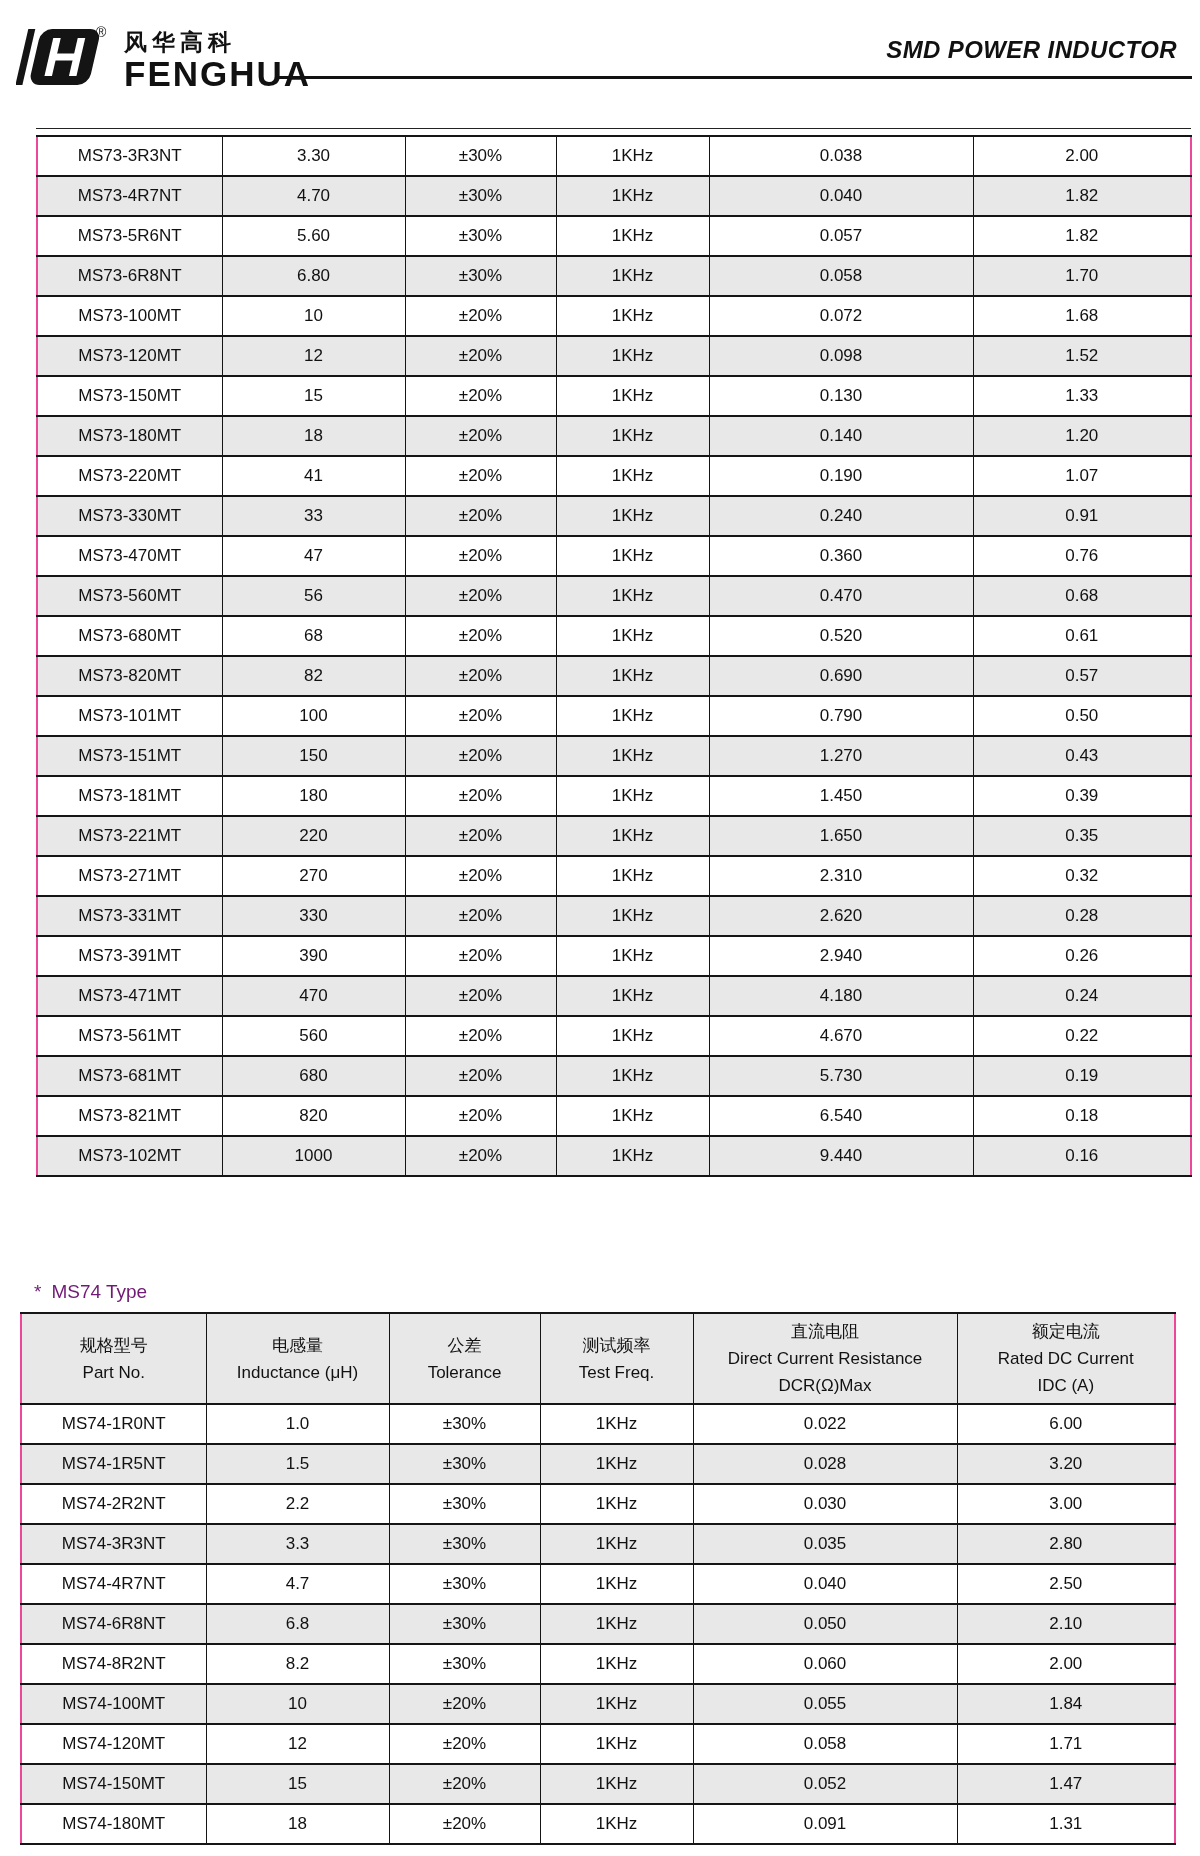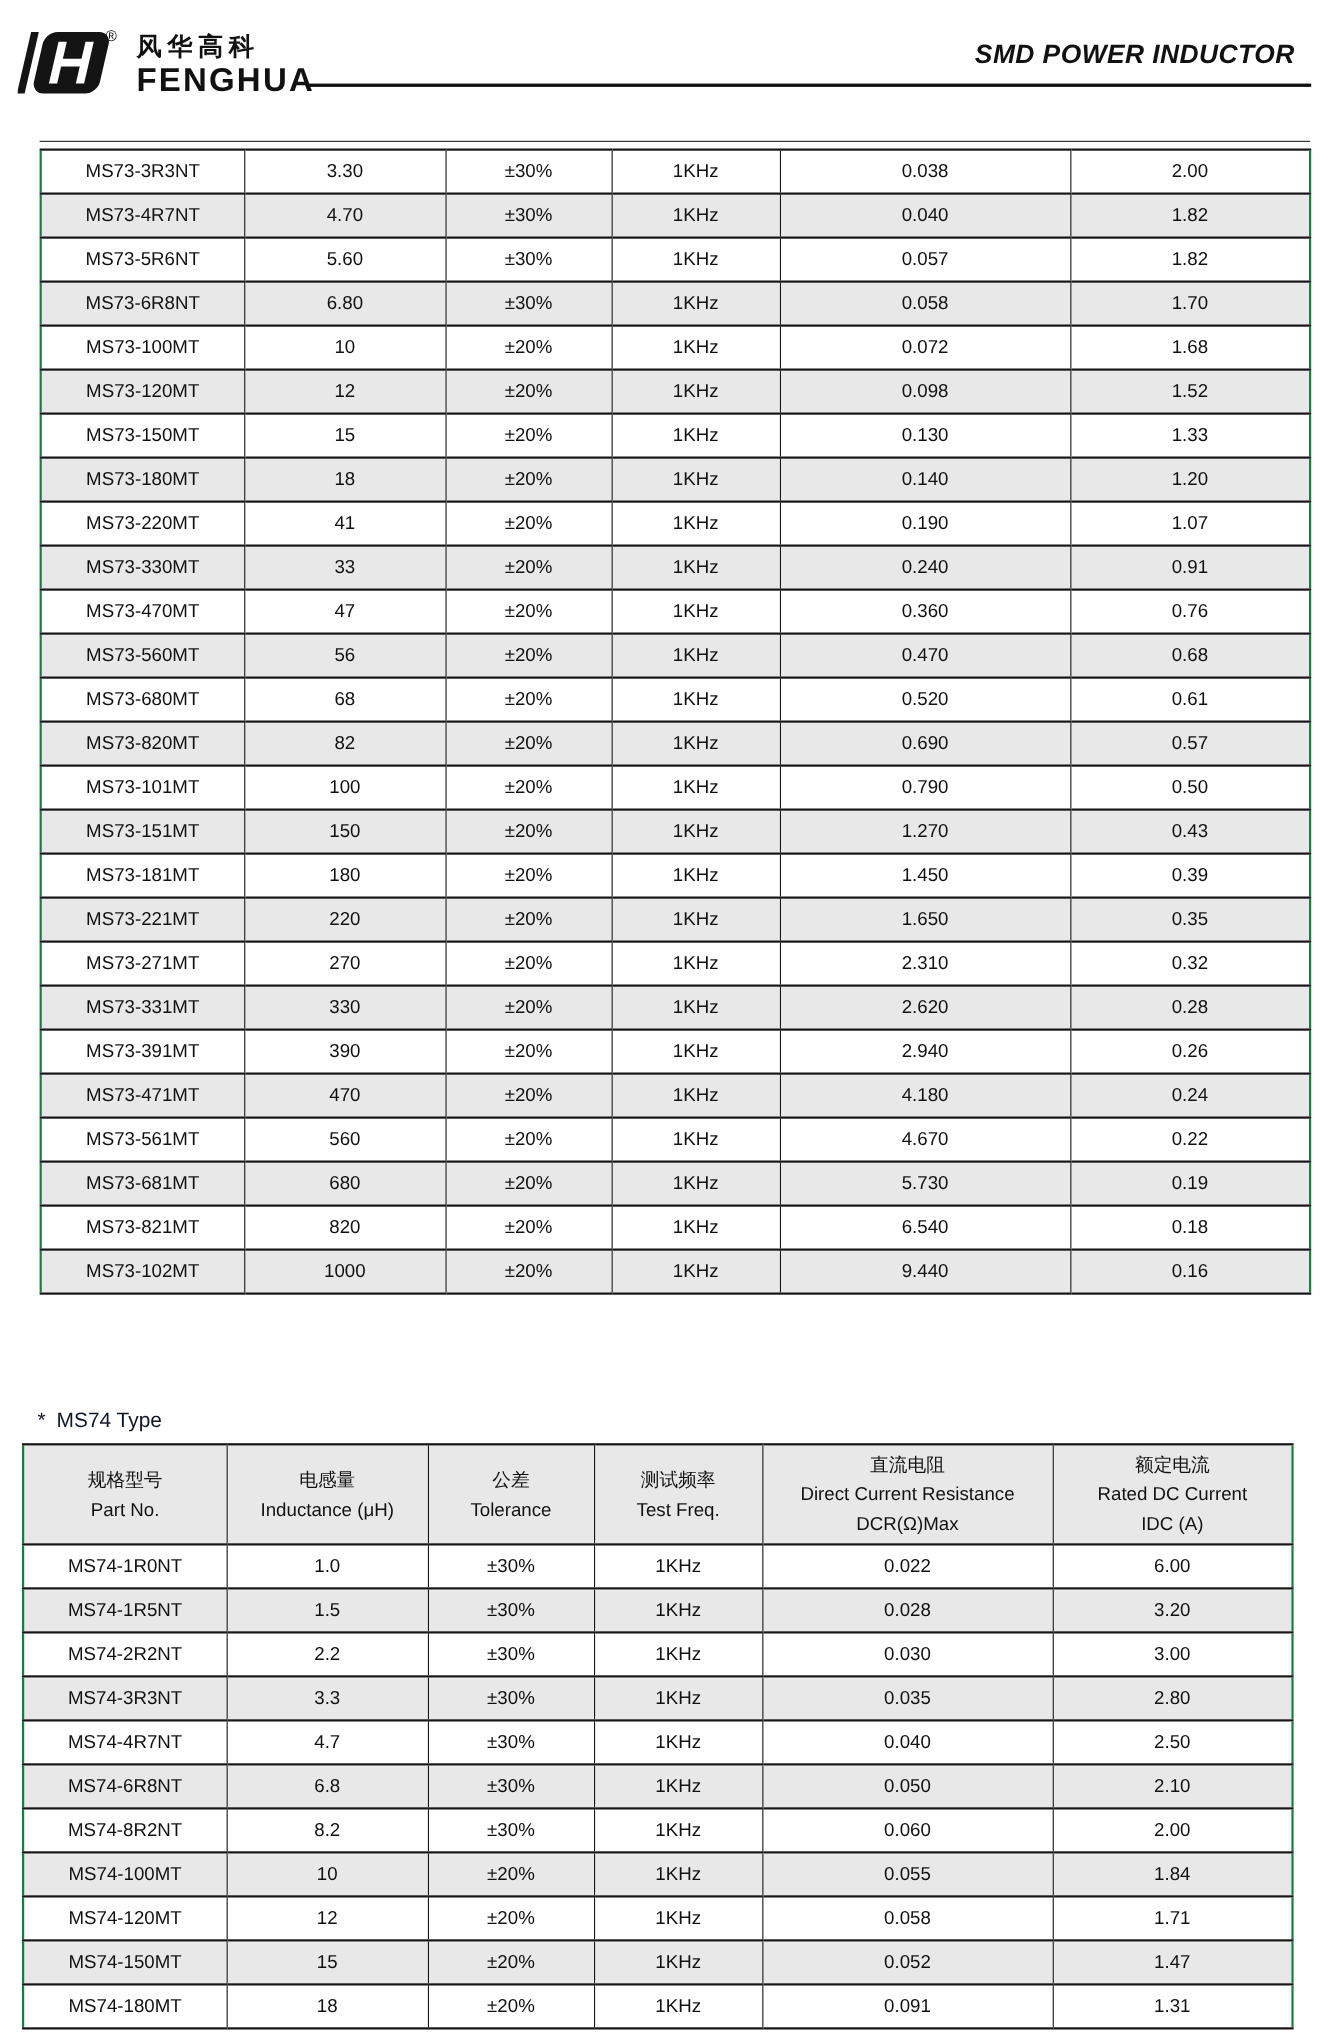--- a/index.html
+++ b/index.html
@@ -10,35 +10,35 @@
     color: #111111;
     position: relative;
     overflow: hidden;
   }
 
   
   .logo-mark { position: absolute; left: 16px; top: 26px; }
   .reg-mark  { position: absolute; left: 96px; top: 24px; font-size: 14px; color: #111; }
   .brand     { position: absolute; left: 124px; top: 26px; }
   .brand-cn  { font-size: 23px; font-weight: bold; letter-spacing: 5px; line-height: 33px; white-space: nowrap; }
-  .brand-en  { font-size: 30px; font-weight: bold; letter-spacing: 2px; line-height: 29px; white-space: nowrap; }
+  .brand-en  { font-size: 35px; font-weight: bold; letter-spacing: 2px; line-height: 29px; white-space: nowrap; }
   .page-title {
     position: absolute; right: 23px; top: 36px;
     font-size: 24px; font-weight: bold; letter-spacing: 0.4px; white-space: nowrap; font-style: italic;
   }
   .header-rule { position: absolute; left: 278px; top: 76px; width: 914px; height: 3px; background: #111; }
 
   
   .tbl-hairline { position: absolute; left: 36px; top: 128px; width: 1155px; height: 1px; background: #222; }
 
   table.spec {
     border-collapse: collapse;
     table-layout: fixed;
     width: 1154px;
-    border: 2px solid #15803d;
+    border: 2px solid #ec4899;
     padding-left: 24px;
   }
   table.spec td, table.spec th {
     border: 1px solid #151515;
     border-top-width: 2px;
     border-bottom-width: 2px;
     padding: 0;
     text-align: center;
     vertical-align: middle;
     font-size: 17px;
@@ -53,21 +53,21 @@
 
   #table-ms74 thead th {
     background: #e8e8e8;
     height: 89px;
     font-weight: normal;
   }
   .hcell-line { line-height: 27px; font-size: 17px; }
 
   .section-label {
     position: absolute; left: 34px; top: 1281px;
-    font-size: 19px; color: #0f172a; white-space: nowrap;
+    font-size: 19px; color: #701a75; white-space: nowrap;
   }
   .section-label .marker { display: inline-block; margin-right: 10px; }
 </style>
 </head>
 <body>
 
 <div class="logo-mark">
   <svg width="84" height="62" viewBox="0 0 84 62" aria-hidden="true">
     <g transform="translate(13 0) skewX(-13)">
       <rect x="0" y="3" width="7" height="56" fill="#141414"></rect>

